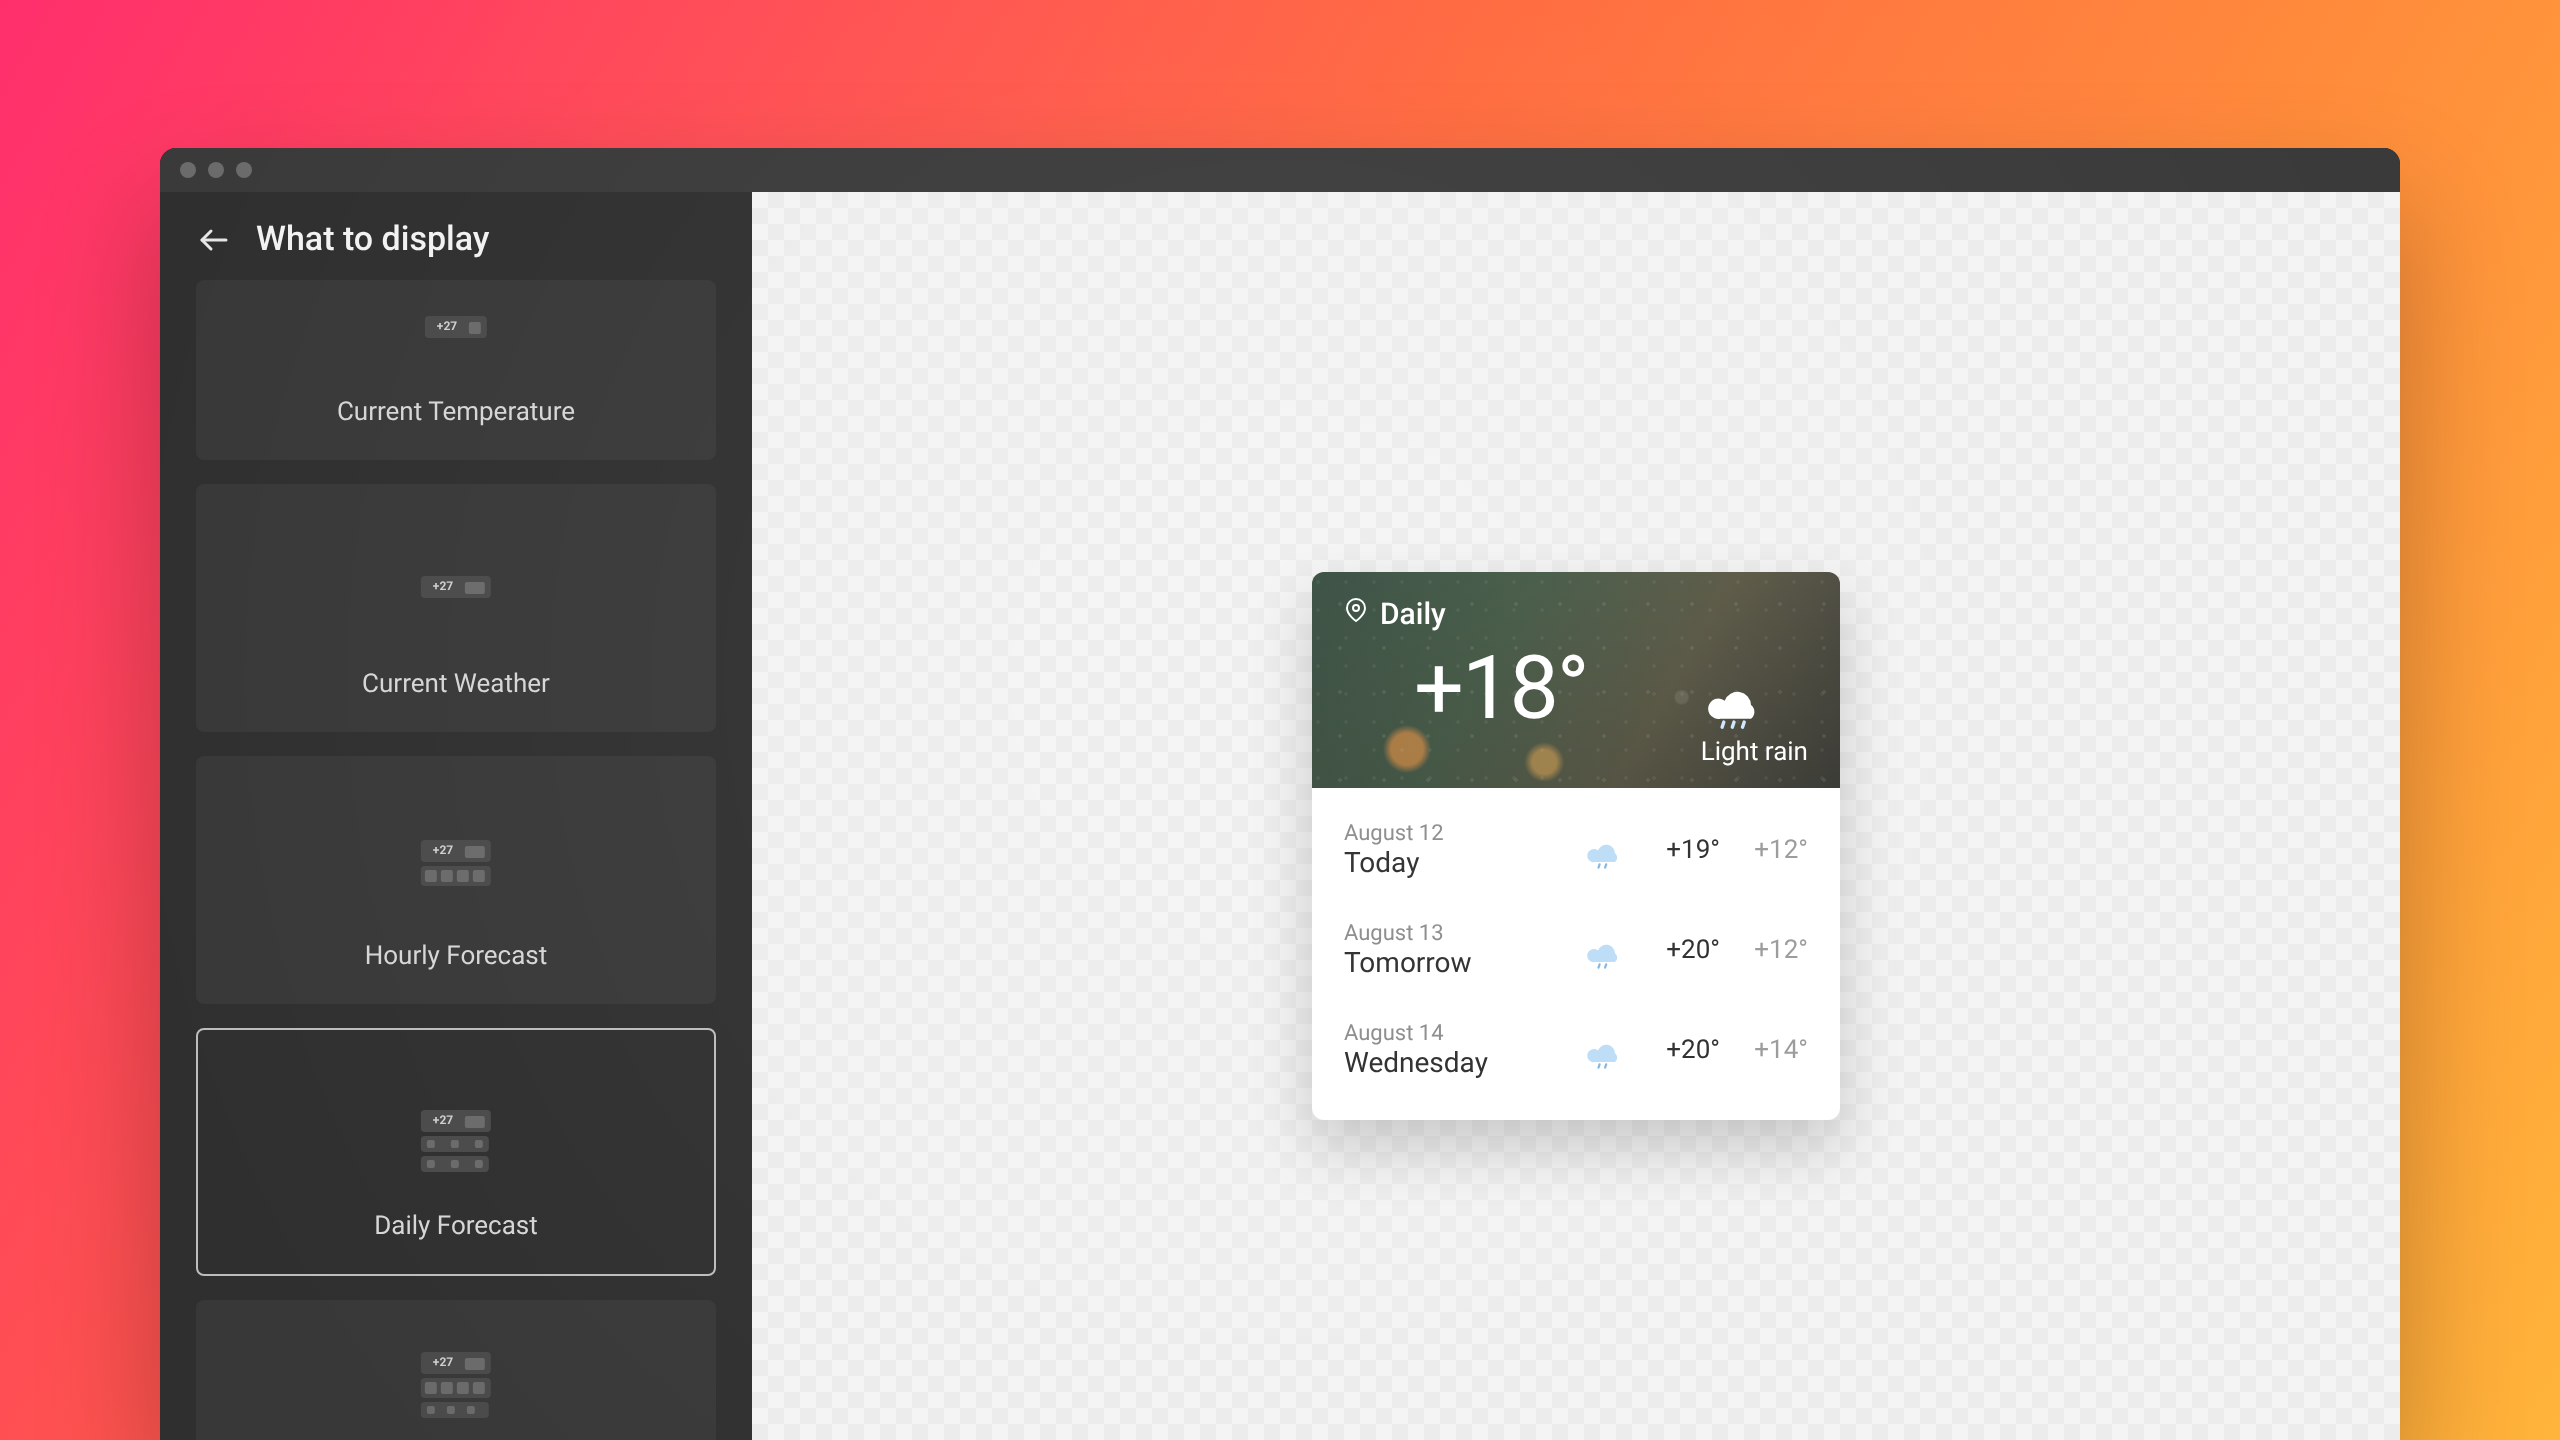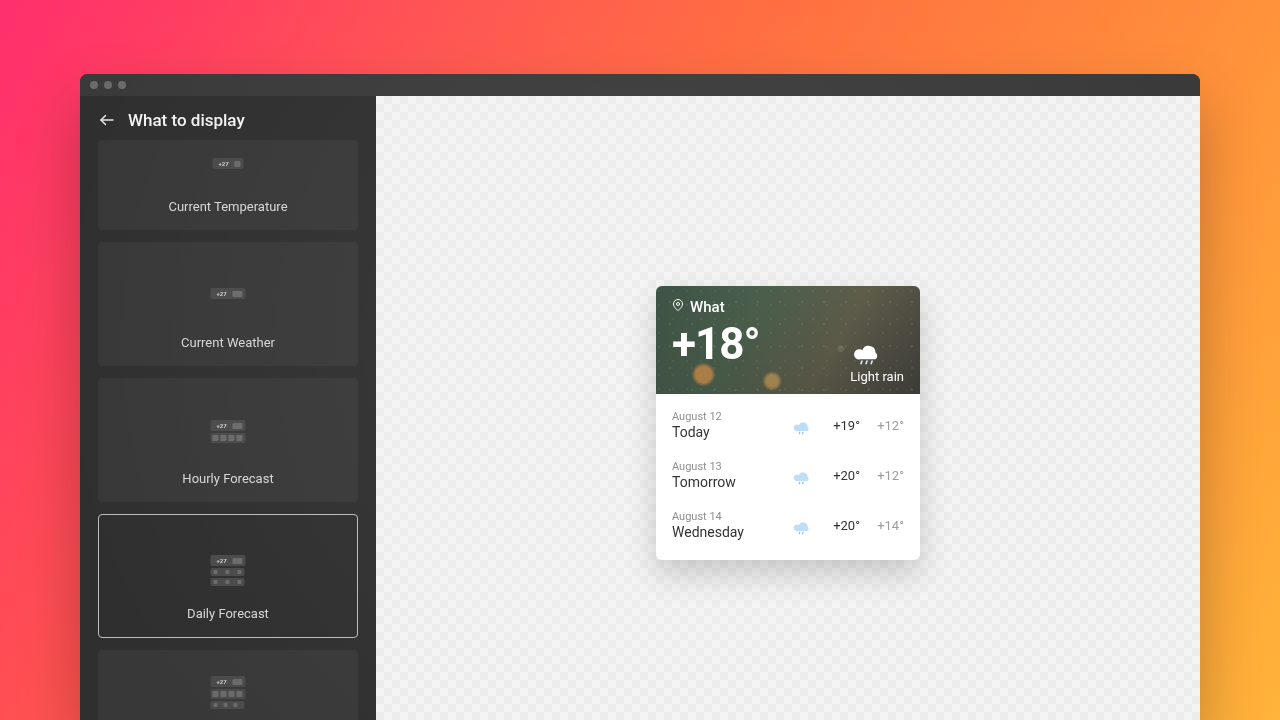--- a/index.html
+++ b/index.html
@@ -82,21 +82,21 @@
   .w-hero::after{
     content:""; position:absolute; inset:0;
     background-image:
       radial-gradient(rgba(255,255,255,0.18) 1px, transparent 1px),
       radial-gradient(rgba(255,255,255,0.12) 1px, transparent 1px);
     background-size: 22px 22px, 14px 14px;
     background-position: 3px 5px, 10px 12px;
     opacity:.5; pointer-events:none;
   }
   .w-loc { display:flex; align-items:center; gap:6px; font-size:15px; font-weight:500; position:relative; z-index:1;}
-  .w-temp { font-size:44px; font-weight:700; letter-spacing:-1px; line-height:1; margin-top:6px; position:relative; z-index:1;}
+  .w-temp { font-size:44px; font-weight:400; letter-spacing:-1px; line-height:1; margin-top:6px; position:relative; z-index:1;margin-left:35px;}
   .w-cond { position:absolute; right:16px; bottom:10px; text-align:left; z-index:1;}
   .w-cond .lbl { font-size:13px; margin-top:4px; }
   .cloud-rain svg { display:block; }
   .w-list { padding: 6px 16px 10px 16px; }
   .w-row { display:flex; align-items:center; padding:10px 0; }
   .w-row + .w-row { border-top: none; }
   .w-day { flex:1; }
   .w-date { font-size:11px; color:#8a8a8a; }
   .w-name { font-size:14px; color:#2b2b2b; margin-top:1px; }
   .w-ico { width:28px; display:flex; justify-content:center; }
@@ -215,21 +215,21 @@
       <div class="canvas">
         <div class="widget">
           <div class="w-hero">
             <div class="w-loc">
               <span>
                 <svg width="12" height="14" viewBox="0 0 24 24" fill="none" stroke="#fff" stroke-width="2">
                     <path d="M21 10c0 7-9 13-9 13S3 17 3 10a9 9 0 1 1 18 0Z"></path>
                     <circle cx="12" cy="10" r="3"></circle>
                   </svg>
               </span>
-              <span>What</span>
+              <span>Daily</span>
             </div>
             <div class="w-temp">+18°</div>
             <div class="w-cond">
               <span class="cloud-rain">
                 <svg width="34" height="30" viewBox="0 0 40 34">
                     <path d="M30 20a8 8 0 0 0-15.5-2.6A6 6 0 1 0 12 28h18a5 5 0 0 0 0-8Z" fill="#ffffff"></path>
                     <g stroke="#cfe8ff" stroke-width="2" stroke-linecap="round">
                       <line x1="14" y1="30" x2="13" y2="33"></line>
                       <line x1="20" y1="30" x2="19" y2="33"></line>
                       <line x1="26" y1="30" x2="25" y2="33"></line>

